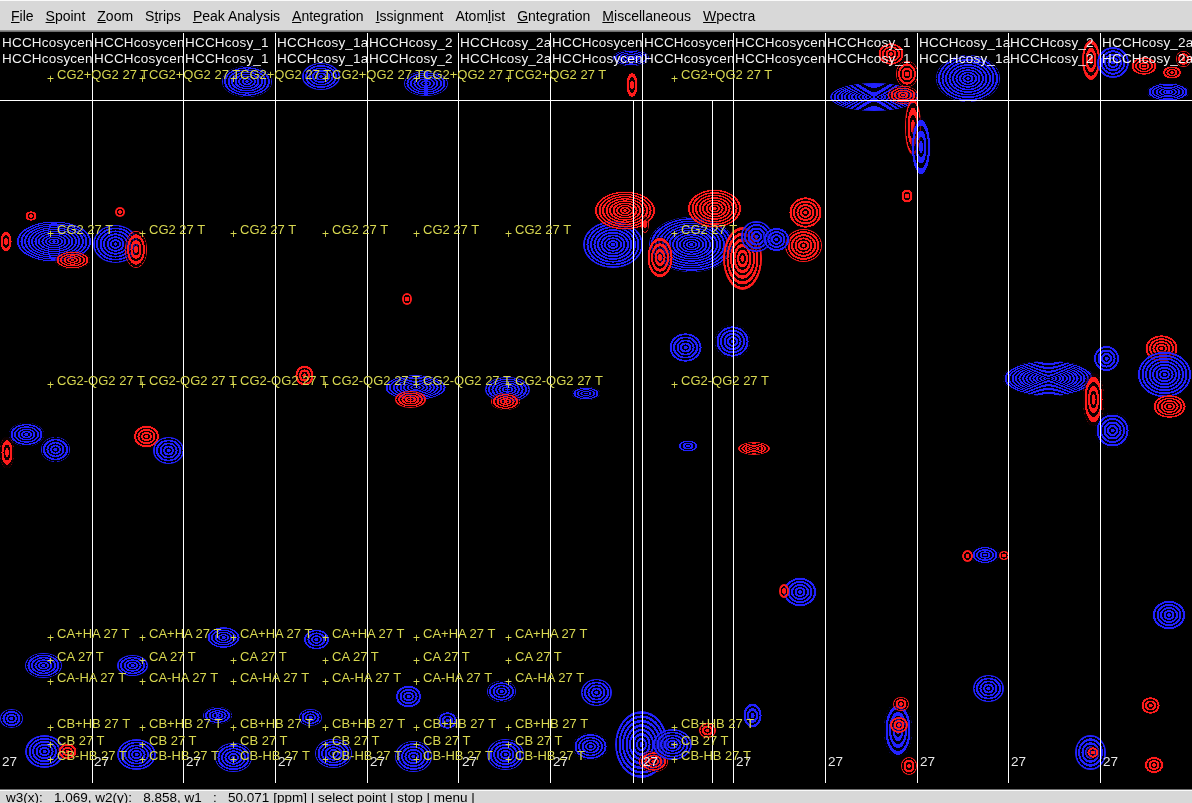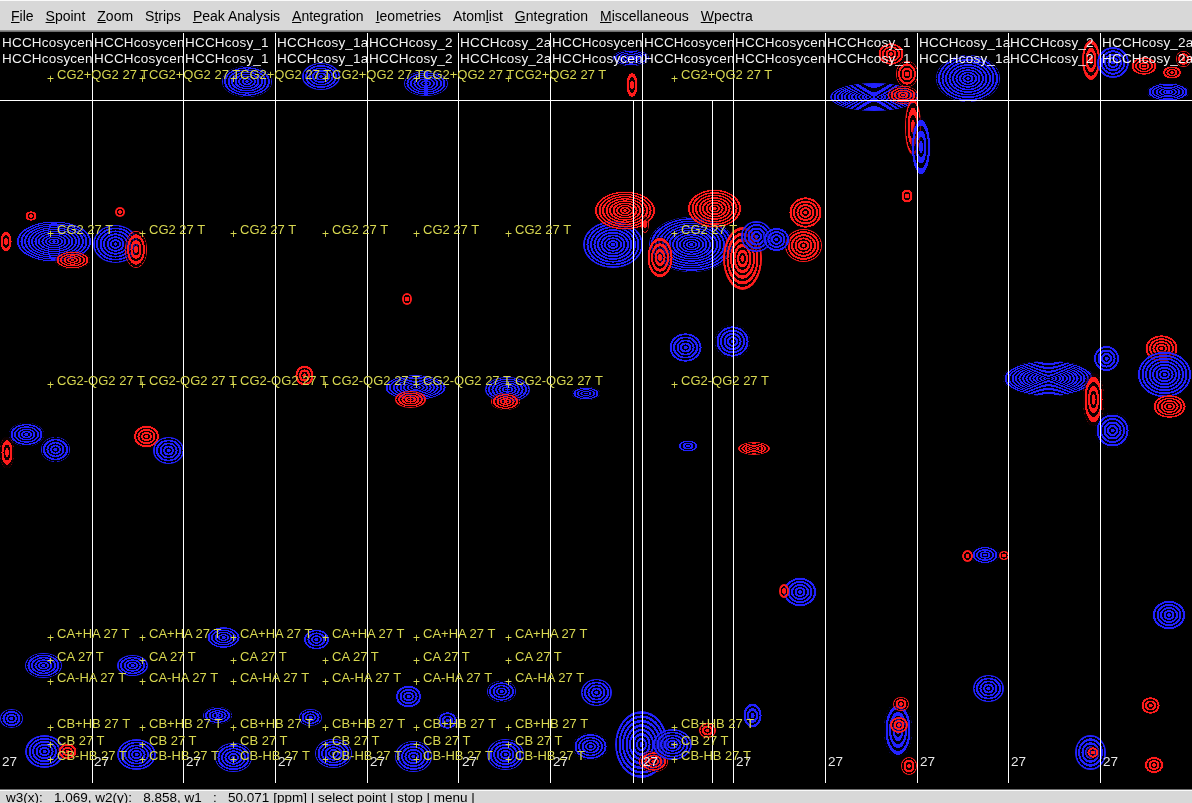--- a/index.html
+++ b/index.html
@@ -40,21 +40,21 @@
 <body>
 
 <div id="app">
   <div id="menubar">
       <div class="menu-item"><span></span><u>F</u><span>ile</span></div>
       <div class="menu-item"><span></span><u>S</u><span>point</span></div>
       <div class="menu-item"><span></span><u>Z</u><span>oom</span></div>
       <div class="menu-item"><span>S</span><u>t</u><span>rips</span></div>
       <div class="menu-item"><span></span><u>P</u><span>eak Analysis</span></div>
       <div class="menu-item"><span></span><u>A</u><span>ntegration</span></div>
-      <div class="menu-item"><span></span><u>I</u><span>eometries</span></div>
+      <div class="menu-item"><span></span><u>I</u><span>ssignment</span></div>
       <div class="menu-item"><span>Atom</span><u>l</u><span>ist</span></div>
       <div class="menu-item"><span></span><u>G</u><span>ntegration</span></div>
       <div class="menu-item"><span></span><u>M</u><span>iscellaneous</span></div>
       <div class="menu-item"><span></span><u>W</u><span>pectra</span></div>
     </div>
   <div id="canvas">
       <div class="blob pos" style="left: 222px; top: 34px; width: 50px; height: 31px;"></div>
       <div class="blob pos" style="left: 302px; top: 31px; width: 38px; height: 27px;"></div>
       <div class="blob pos" style="left: 404px; top: 39px; width: 44px; height: 25px;"></div>
       <div class="blob pos" style="left: 613px; top: 18px; width: 36px; height: 16px;"></div>

